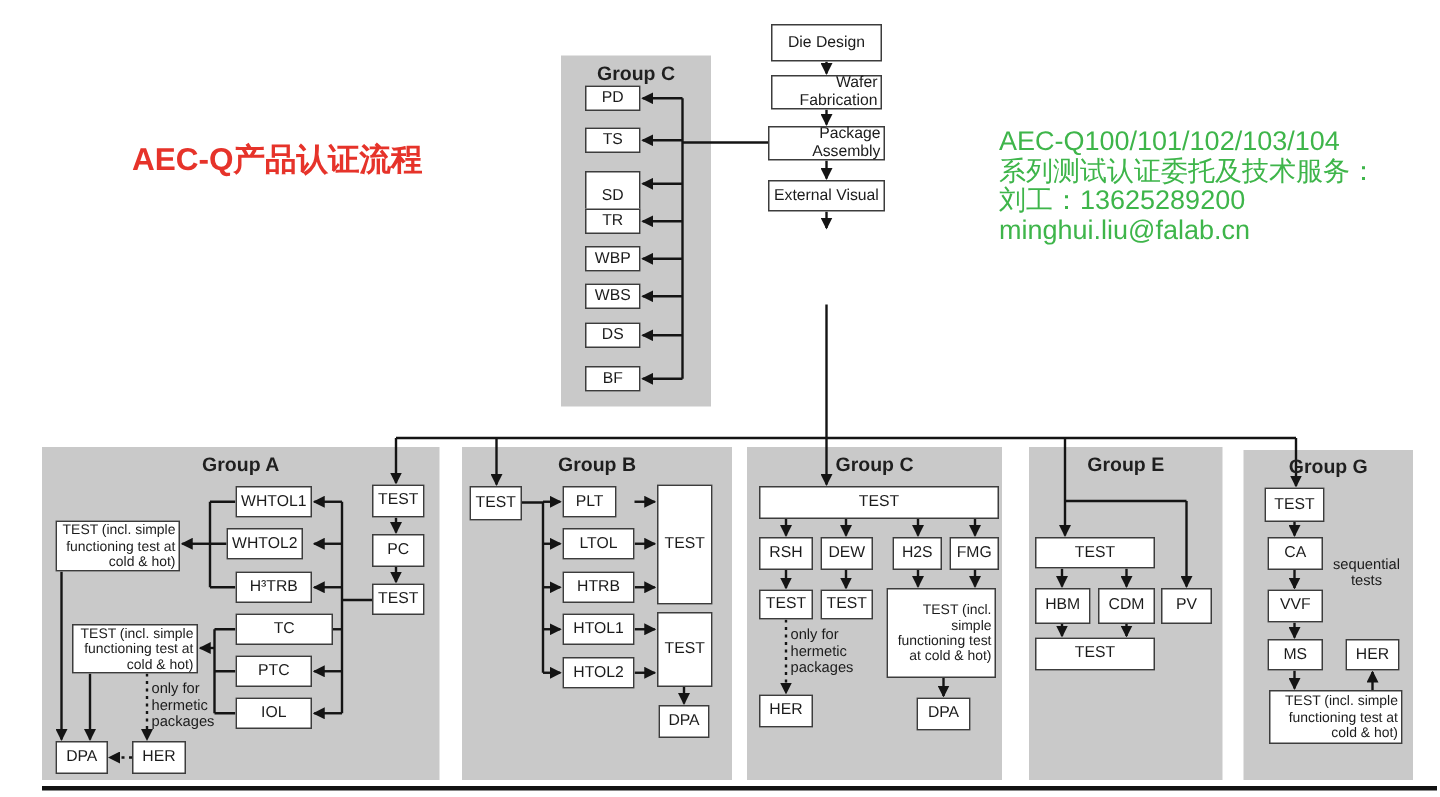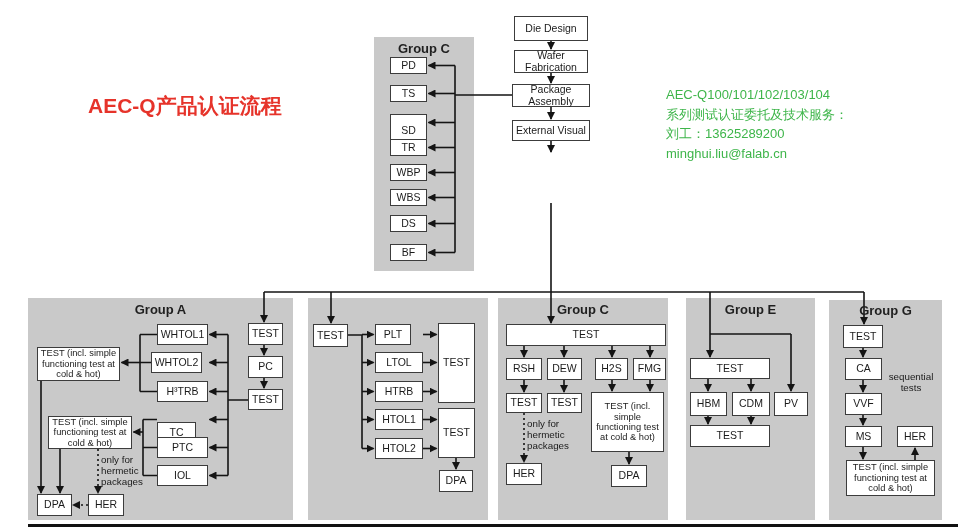--- a/index.html
+++ b/index.html
@@ -1,27 +1,27 @@
 <!DOCTYPE html>
 <html><head>
 <meta charset="utf-8">
 <style>
   html,body{margin:0;padding:0;background:#fff;}
   .stage{position:relative;width:960px;height:531px;background:#ffffff;
          font-family:"Liberation Sans","DejaVu Sans",sans-serif;overflow:hidden;}
   .panel{position:absolute;background:#c9c9c9;z-index:0;}
   svg.wires{position:absolute;left:0;top:0;z-index:1;}
   .nb{position:absolute;z-index:2;background:#ffffff;border:1.5px solid #3c3c3c;
-      display:flex;align-items:center;justify-content:center;text-align:center;
+      display:flex;align-items:center;justify-content:center;text-align:right;
       font-size:10.5px;color:#1b1b1b;line-height:1.12;box-sizing:border-box;padding:1px 2px;}
   .sm{font-size:9.3px;}
   .gt{position:absolute;z-index:2;font-size:13px;font-weight:600;color:#1f1f1f;text-align:center;}
   .note{position:absolute;z-index:2;font-size:9.8px;color:#1b1b1b;line-height:1.1;}
   .red-title{position:absolute;z-index:2;font-size:21px;font-weight:700;color:#e6332a;white-space:nowrap;}
-  .contact{position:absolute;z-index:2;font-size:13px;color:#3eb54a;line-height:19.5px;}
+  .contact{position:absolute;z-index:2;font-size:18px;color:#3eb54a;line-height:19.5px;}
   .bottom-bar{position:absolute;z-index:2;background:#121212;}
   .ar{stroke:#141414;stroke-width:1.6;}
   .pl{stroke:#141414;stroke-width:1.6;fill:none;}
   .dot{stroke-dasharray:2 3;}
 </style>
 </head>
 <body>
 
 <div class="stage">
 
@@ -136,29 +136,30 @@
   <div class="nb" style="left:390px;top:215px;width:37px;height:17px">DS</div>
   <div class="nb" style="left:390px;top:244px;width:37px;height:17px">BF</div>
 
   <div class="gt" style="left:28px;top:302px;width:265px">Group A</div>
   <div class="nb" style="left:248px;top:323px;width:35px;height:22px">TEST</div>
   <div class="nb" style="left:248px;top:356px;width:35px;height:22px">PC</div>
   <div class="nb" style="left:248px;top:389px;width:35px;height:21px">TEST</div>
   <div class="nb" style="left:157px;top:324px;width:51px;height:21px">WHTOL1</div>
   <div class="nb" style="left:151px;top:352px;width:51px;height:21px">WHTOL2</div>
   <div class="nb" style="left:157px;top:381px;width:51px;height:21px">H³TRB</div>
-  <div class="nb" style="left:157px;top:422px;width:39px;height:21px">TC</div>
+  <div class="nb" style="left:157px;top:409px;width:65px;height:21px">TC</div>
   <div class="nb" style="left:157px;top:437px;width:51px;height:21px">PTC</div>
   <div class="nb" style="left:157px;top:465px;width:51px;height:21px">IOL</div>
   <div class="nb sm" style="left:37px;top:347px;width:83px;height:34px">TEST (incl. simple functioning test at cold &amp; hot)</div>
   <div class="nb sm" style="left:48px;top:416px;width:84px;height:33px">TEST (incl. simple functioning test at cold &amp; hot)</div>
   <div class="note" style="left:101px;top:455px;width:46px">only for hermetic packages</div>
   <div class="nb" style="left:37px;top:494px;width:35px;height:22px">DPA</div>
   <div class="nb" style="left:88px;top:494px;width:36px;height:22px">HER</div>
 
+  <div class="gt" style="left:308px;top:302px;width:180px">Group B</div>
   <div class="nb" style="left:313px;top:324px;width:35px;height:23px">TEST</div>
   <div class="nb" style="left:375px;top:324px;width:36px;height:21px">PLT</div>
   <div class="nb" style="left:375px;top:352px;width:48px;height:21px">LTOL</div>
   <div class="nb" style="left:375px;top:381px;width:48px;height:21px">HTRB</div>
   <div class="nb" style="left:375px;top:409px;width:48px;height:21px">HTOL1</div>
   <div class="nb" style="left:375px;top:438px;width:48px;height:21px">HTOL2</div>
   <div class="nb" style="left:438px;top:323px;width:37px;height:80px">TEST</div>
   <div class="nb" style="left:438px;top:408px;width:37px;height:50px">TEST</div>
   <div class="nb" style="left:439px;top:470px;width:34px;height:22px">DPA</div>
 

